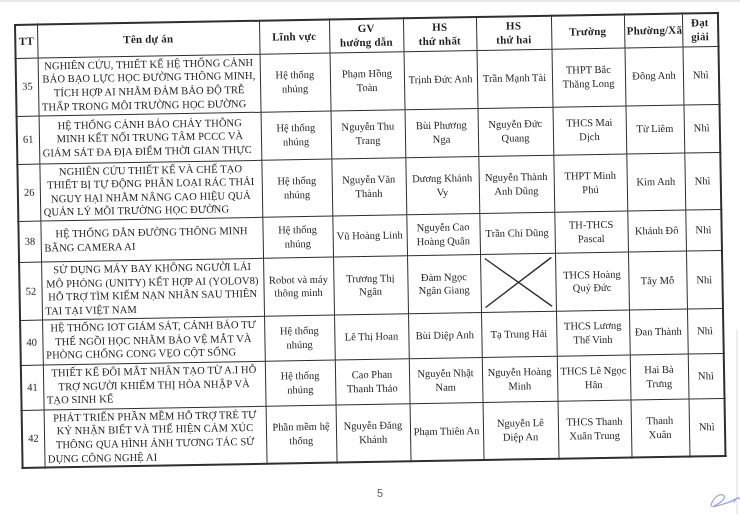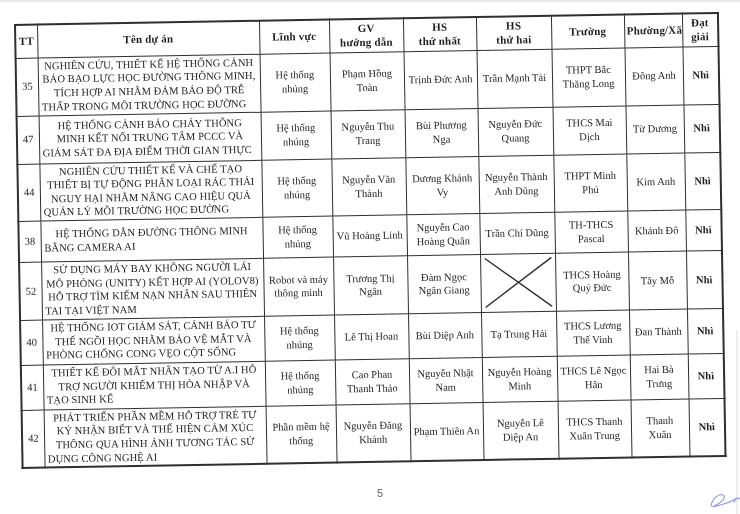--- a/index.html
+++ b/index.html
@@ -76,21 +76,21 @@
   }
   td.col-name {
     font-size: 8.8px;
     text-align: justify;
     text-align-last: left;
     padding: 2px 5px 2px 4px;
     line-height: 1.45;
     letter-spacing: 0.1px;
   }
   td.col-tt { font-size: 10.5px; }
-  td.col-prize { font-weight: bold; margin-top: 6px; }
+  td.col-prize { font-weight: normal; margin-top: 6px; }
   td.crossed { position: relative; padding: 0; }
   td.crossed svg { display: block; width: 100%; height: 100%; }
 
   
   tbody tr:nth-child(1) td { height: 58px; }
   tbody tr:nth-child(2) td { height: 48px; }
   tbody tr:nth-child(3) td { height: 48px; }
   tbody tr:nth-child(4) td { height: 41px; }
   tbody tr:nth-child(5) td { height: 53px; }
   tbody tr:nth-child(6) td { height: 45px; }
@@ -159,32 +159,32 @@
             <td class="col-name">NGHIÊN CỨU, THIẾT KẾ HỆ THỐNG CẢNH BÁO BẠO LỰC HỌC ĐƯỜNG THÔNG MINH, TÍCH HỢP AI NHẰM ĐẢM BẢO ĐỘ TRỄ THẤP TRONG MÔI TRƯỜNG HỌC ĐƯỜNG</td>
             <td class="col-field">Hệ thống nhúng</td>
             <td class="col-gv">Phạm Hồng Toàn</td>
             <td class="col-hs1">Trịnh Đức Anh</td>
             <td class="col-hs2">Trần Mạnh Tài</td>
             <td class="col-school">THPT Bắc Thăng Long</td>
             <td class="col-ward">Đông Anh</td>
             <td class="col-prize">Nhì</td>
           </tr>
           <tr>
-            <td class="col-tt">47</td>
+            <td class="col-tt">61</td>
             <td class="col-name">HỆ THỐNG CẢNH BÁO CHÁY THÔNG MINH KẾT NỐI TRUNG TÂM PCCC VÀ GIÁM SÁT ĐA ĐỊA ĐIỂM THỜI GIAN THỰC</td>
             <td class="col-field">Hệ thống nhúng</td>
             <td class="col-gv">Nguyễn Thu Trang</td>
             <td class="col-hs1">Bùi Phương Nga</td>
             <td class="col-hs2">Nguyễn Đức Quang</td>
             <td class="col-school">THCS Mai Dịch</td>
-            <td class="col-ward">Từ Dương</td>
-            <td class="col-prize">Nhì</td>
-          </tr>
-          <tr>
-            <td class="col-tt">44</td>
+            <td class="col-ward">Từ Liêm</td>
+            <td class="col-prize">Nhì</td>
+          </tr>
+          <tr>
+            <td class="col-tt">26</td>
             <td class="col-name">NGHIÊN CỨU THIẾT KẾ VÀ CHẾ TẠO THIẾT BỊ TỰ ĐỘNG PHÂN LOẠI RÁC THẢI NGUY HẠI NHẰM NÂNG CAO HIỆU QUẢ QUẢN LÝ MÔI TRƯỜNG HỌC ĐƯỜNG</td>
             <td class="col-field">Hệ thống nhúng</td>
             <td class="col-gv">Nguyễn Văn Thành</td>
             <td class="col-hs1">Dương Khánh Vy</td>
             <td class="col-hs2">Nguyễn Thành Anh Dũng</td>
             <td class="col-school">THPT Minh Phú</td>
             <td class="col-ward">Kim Anh</td>
             <td class="col-prize">Nhì</td>
           </tr>
           <tr>

